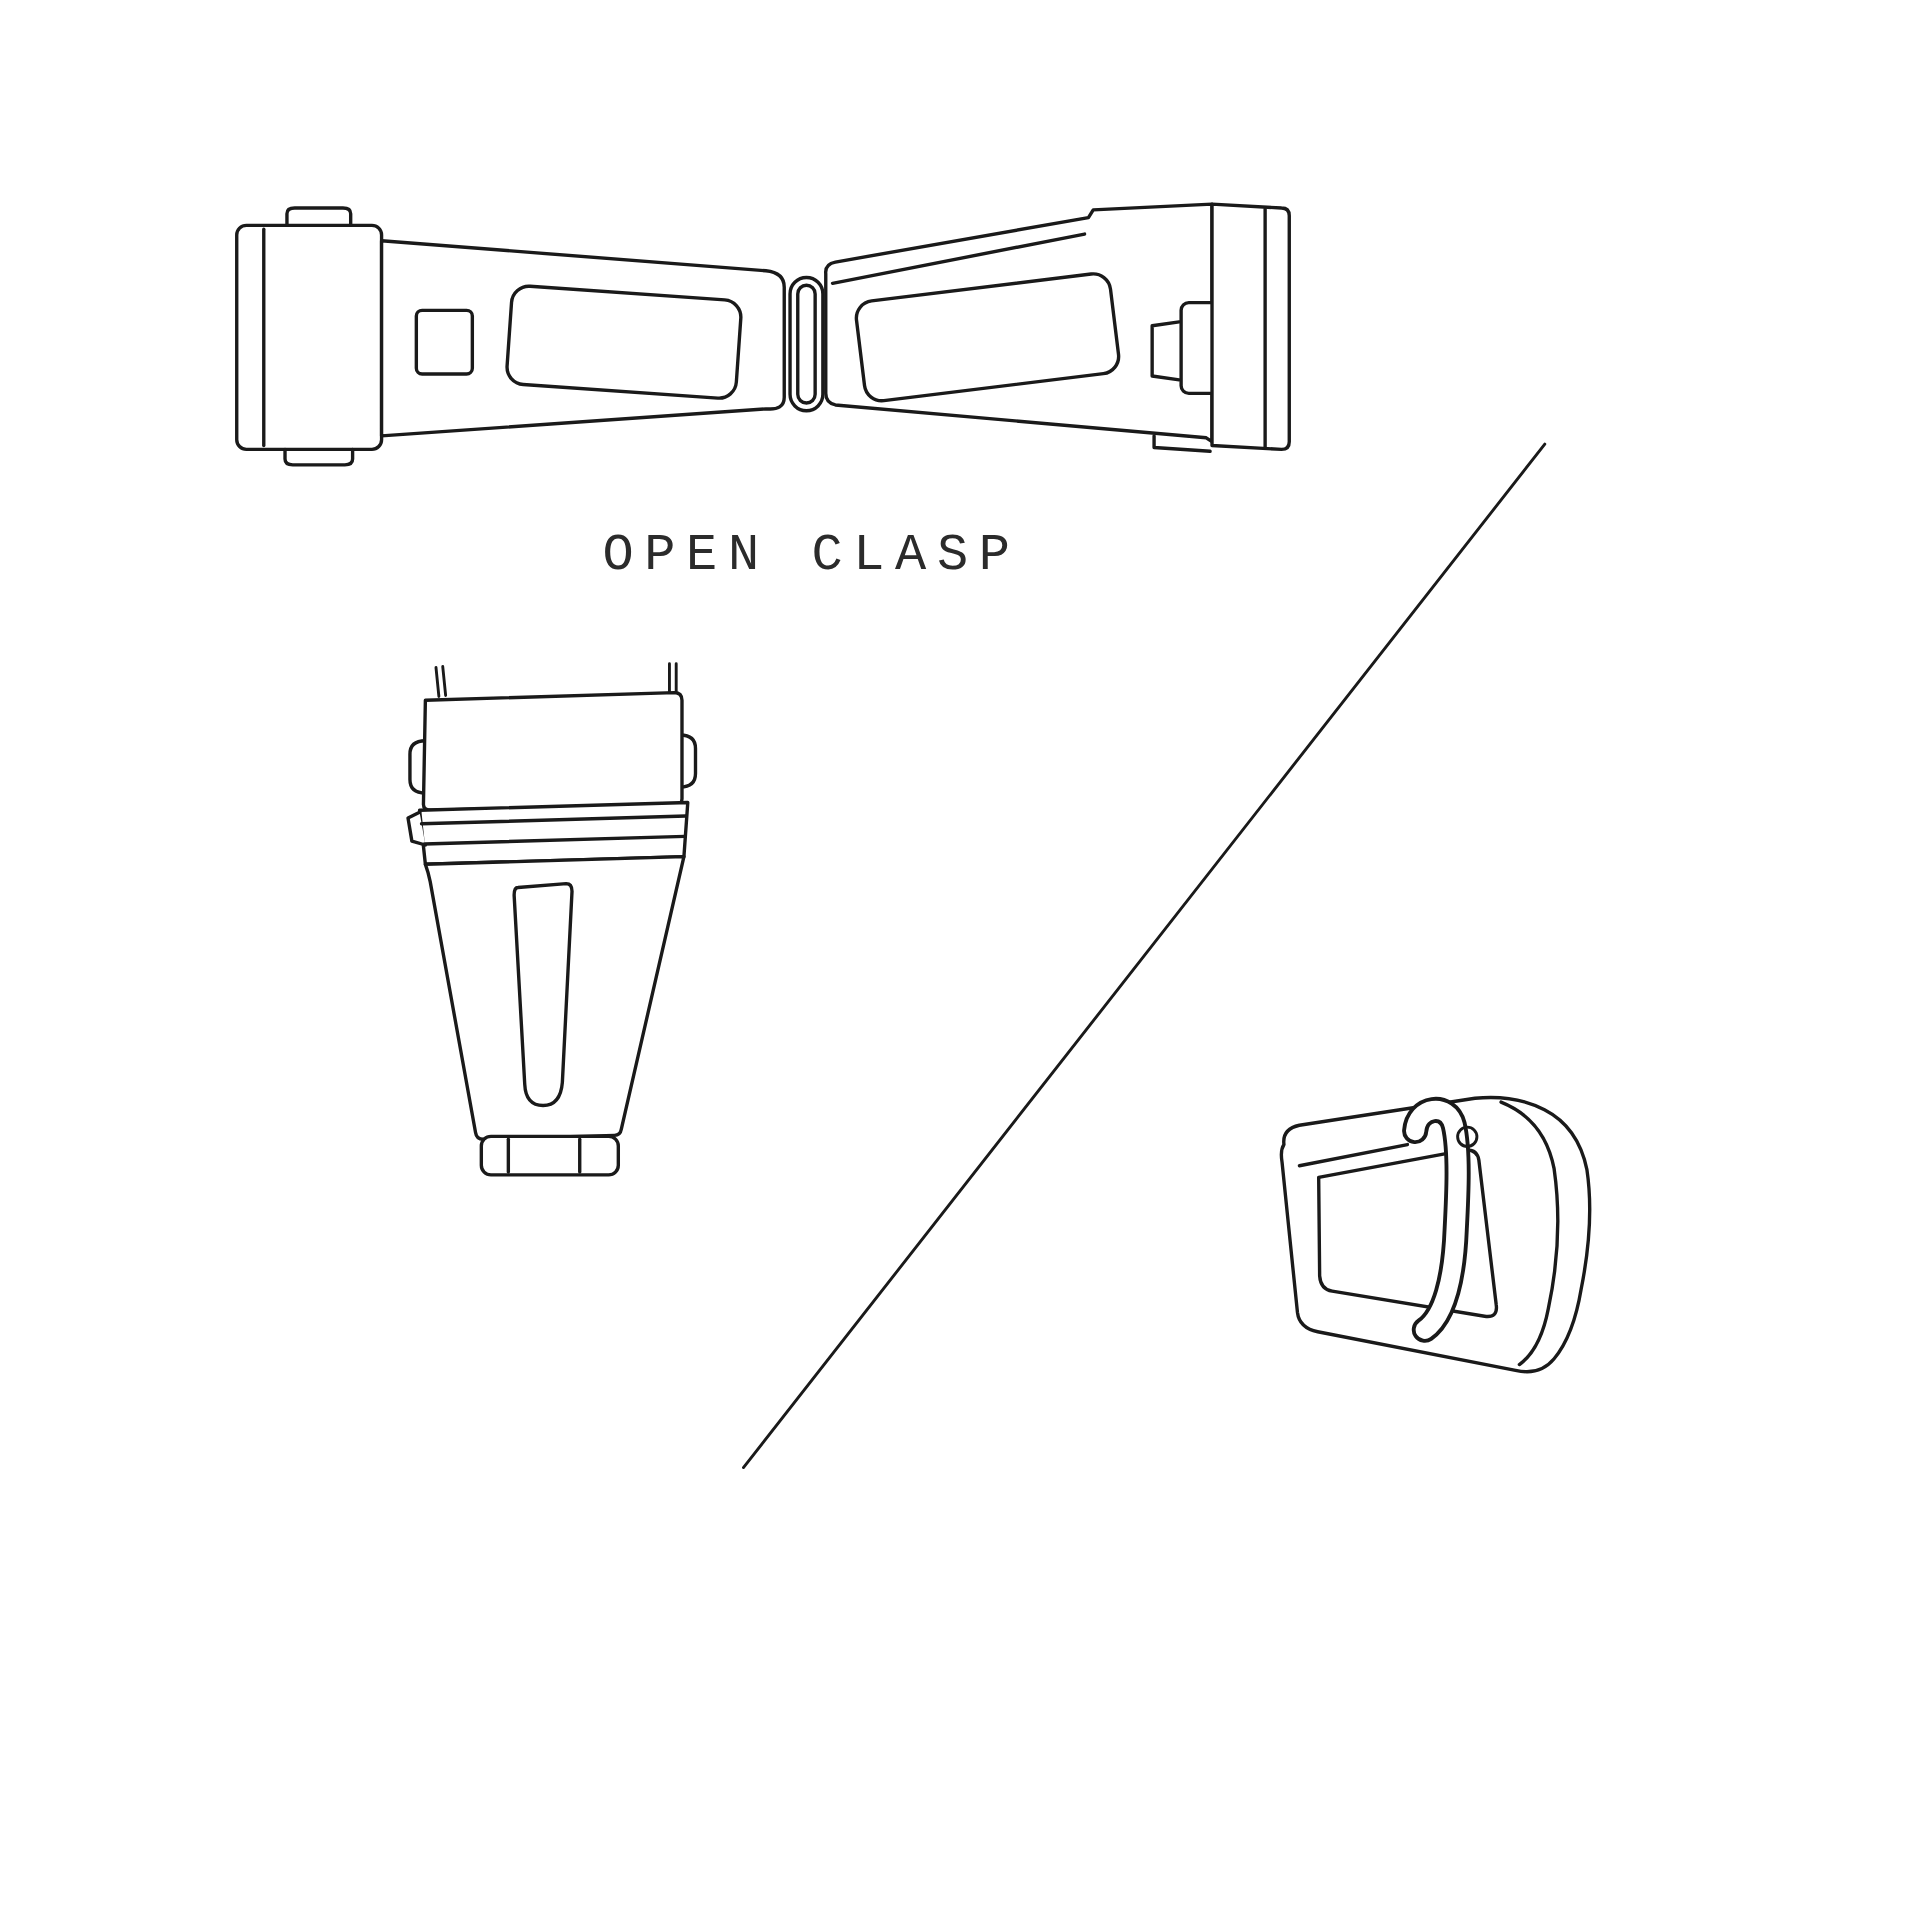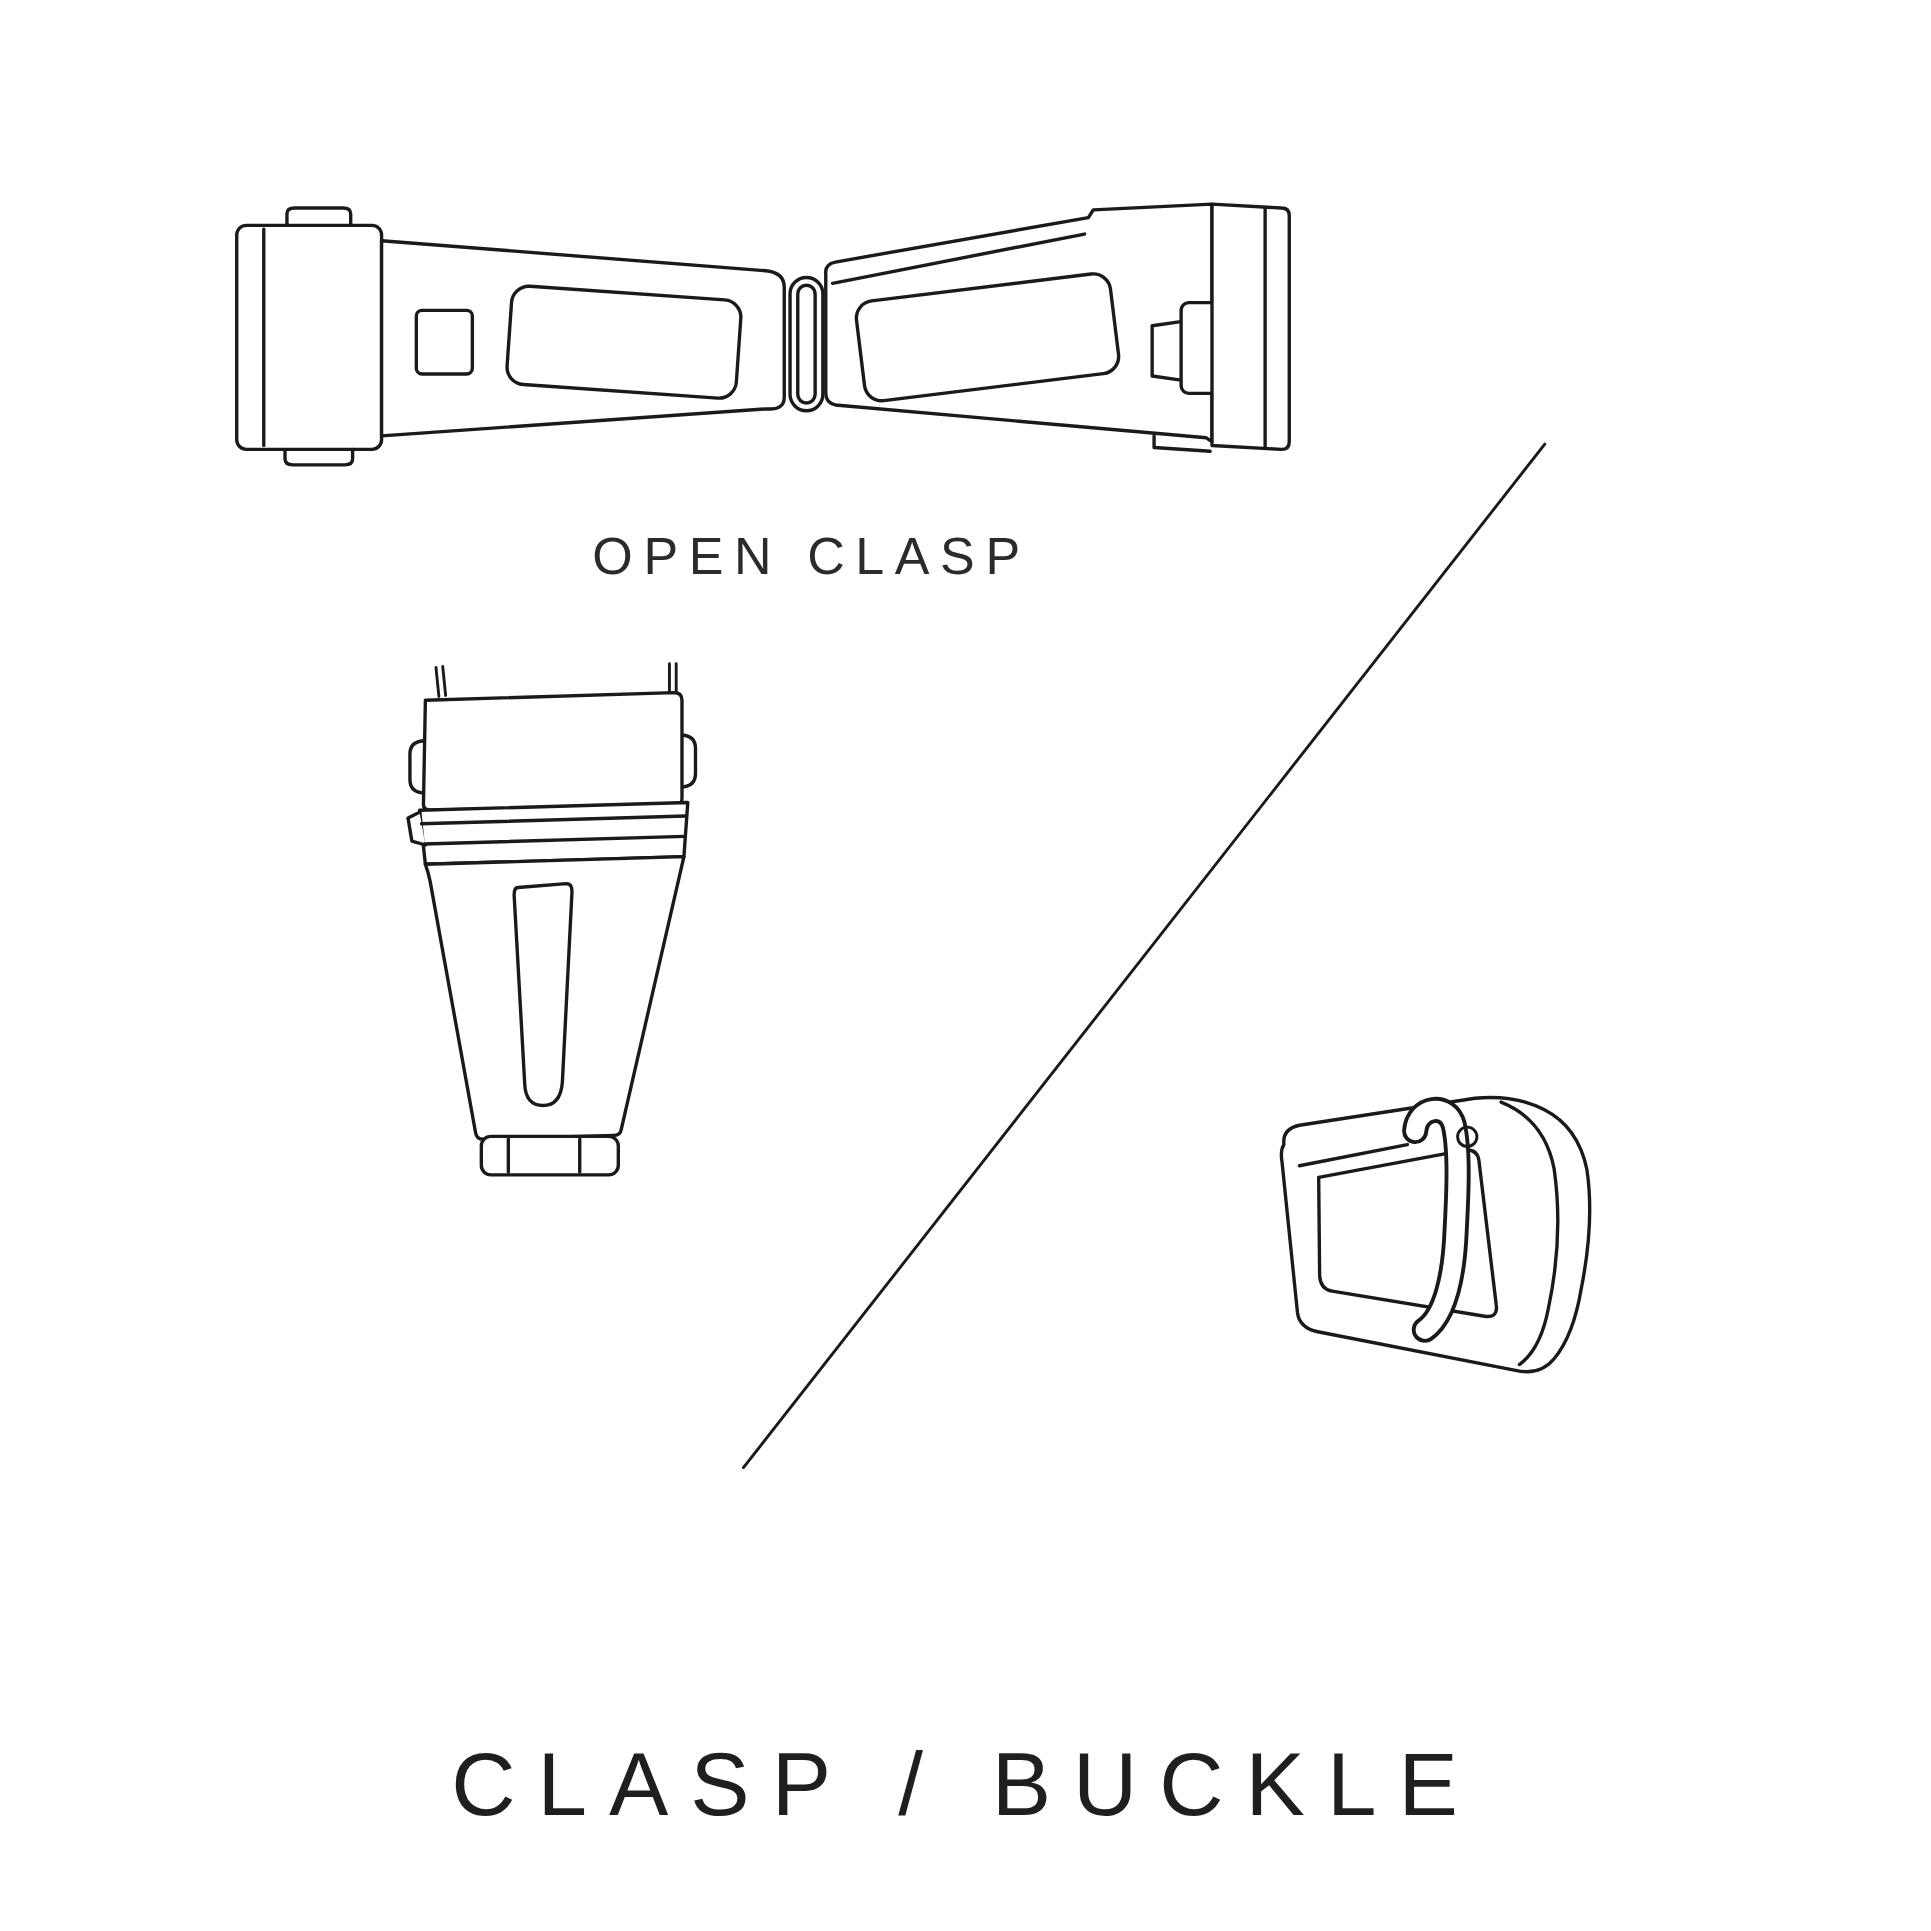--- a/index.html
+++ b/index.html
@@ -1,21 +1,21 @@
 <!DOCTYPE html>
 <html><head>
 <meta charset="utf-8">
 <style>
   html,body{margin:0;padding:0;background:#ffffff;}
   .canvas{
     position:relative;
     width:1931px;height:1931px;
     background:#ffffff;
     overflow:hidden;
-    font-family:Liberation Sans, sans-serif;
+    font-family:Liberation Mono, monospace;
   }
   svg{position:absolute;display:block;}
   svg .ln{fill:none;stroke:#1a1a1a;stroke-width:3.5;stroke-linejoin:round;stroke-linecap:round;}
   svg .fl{fill:#ffffff;stroke:#1a1a1a;stroke-width:3.5;stroke-linejoin:round;stroke-linecap:round;}
   svg .thin{fill:none;stroke:#1a1a1a;stroke-width:3;stroke-linejoin:round;stroke-linecap:round;}
   .caption{
     position:absolute;
     text-align:center;
     color:#2b2b2b;
     font-size:52px;
@@ -116,16 +116,15 @@
     <g>
       <line class="ln" x1="76" y1="92" x2="188" y2="70"></line>
     </g>
     <g>
       <path d="M196,56 C198,30 230,26 236,50 C242,76 240,120 238,158 C236,210 226,248 206,262" fill="none" stroke="#1a1a1a" stroke-width="27" stroke-linecap="round"></path>
       <path d="M196,56 C198,30 230,26 236,50 C242,76 240,120 238,158 C236,210 226,248 206,262" fill="none" stroke="#ffffff" stroke-width="19" stroke-linecap="round"></path>
       <circle class="thin" cx="250" cy="62" r="10" fill="none"></circle>
     </g>
   </svg>
 
-  <div class="title">CLASP / BUCKLE</div>
 
 </div>
 
 
 </body></html>

